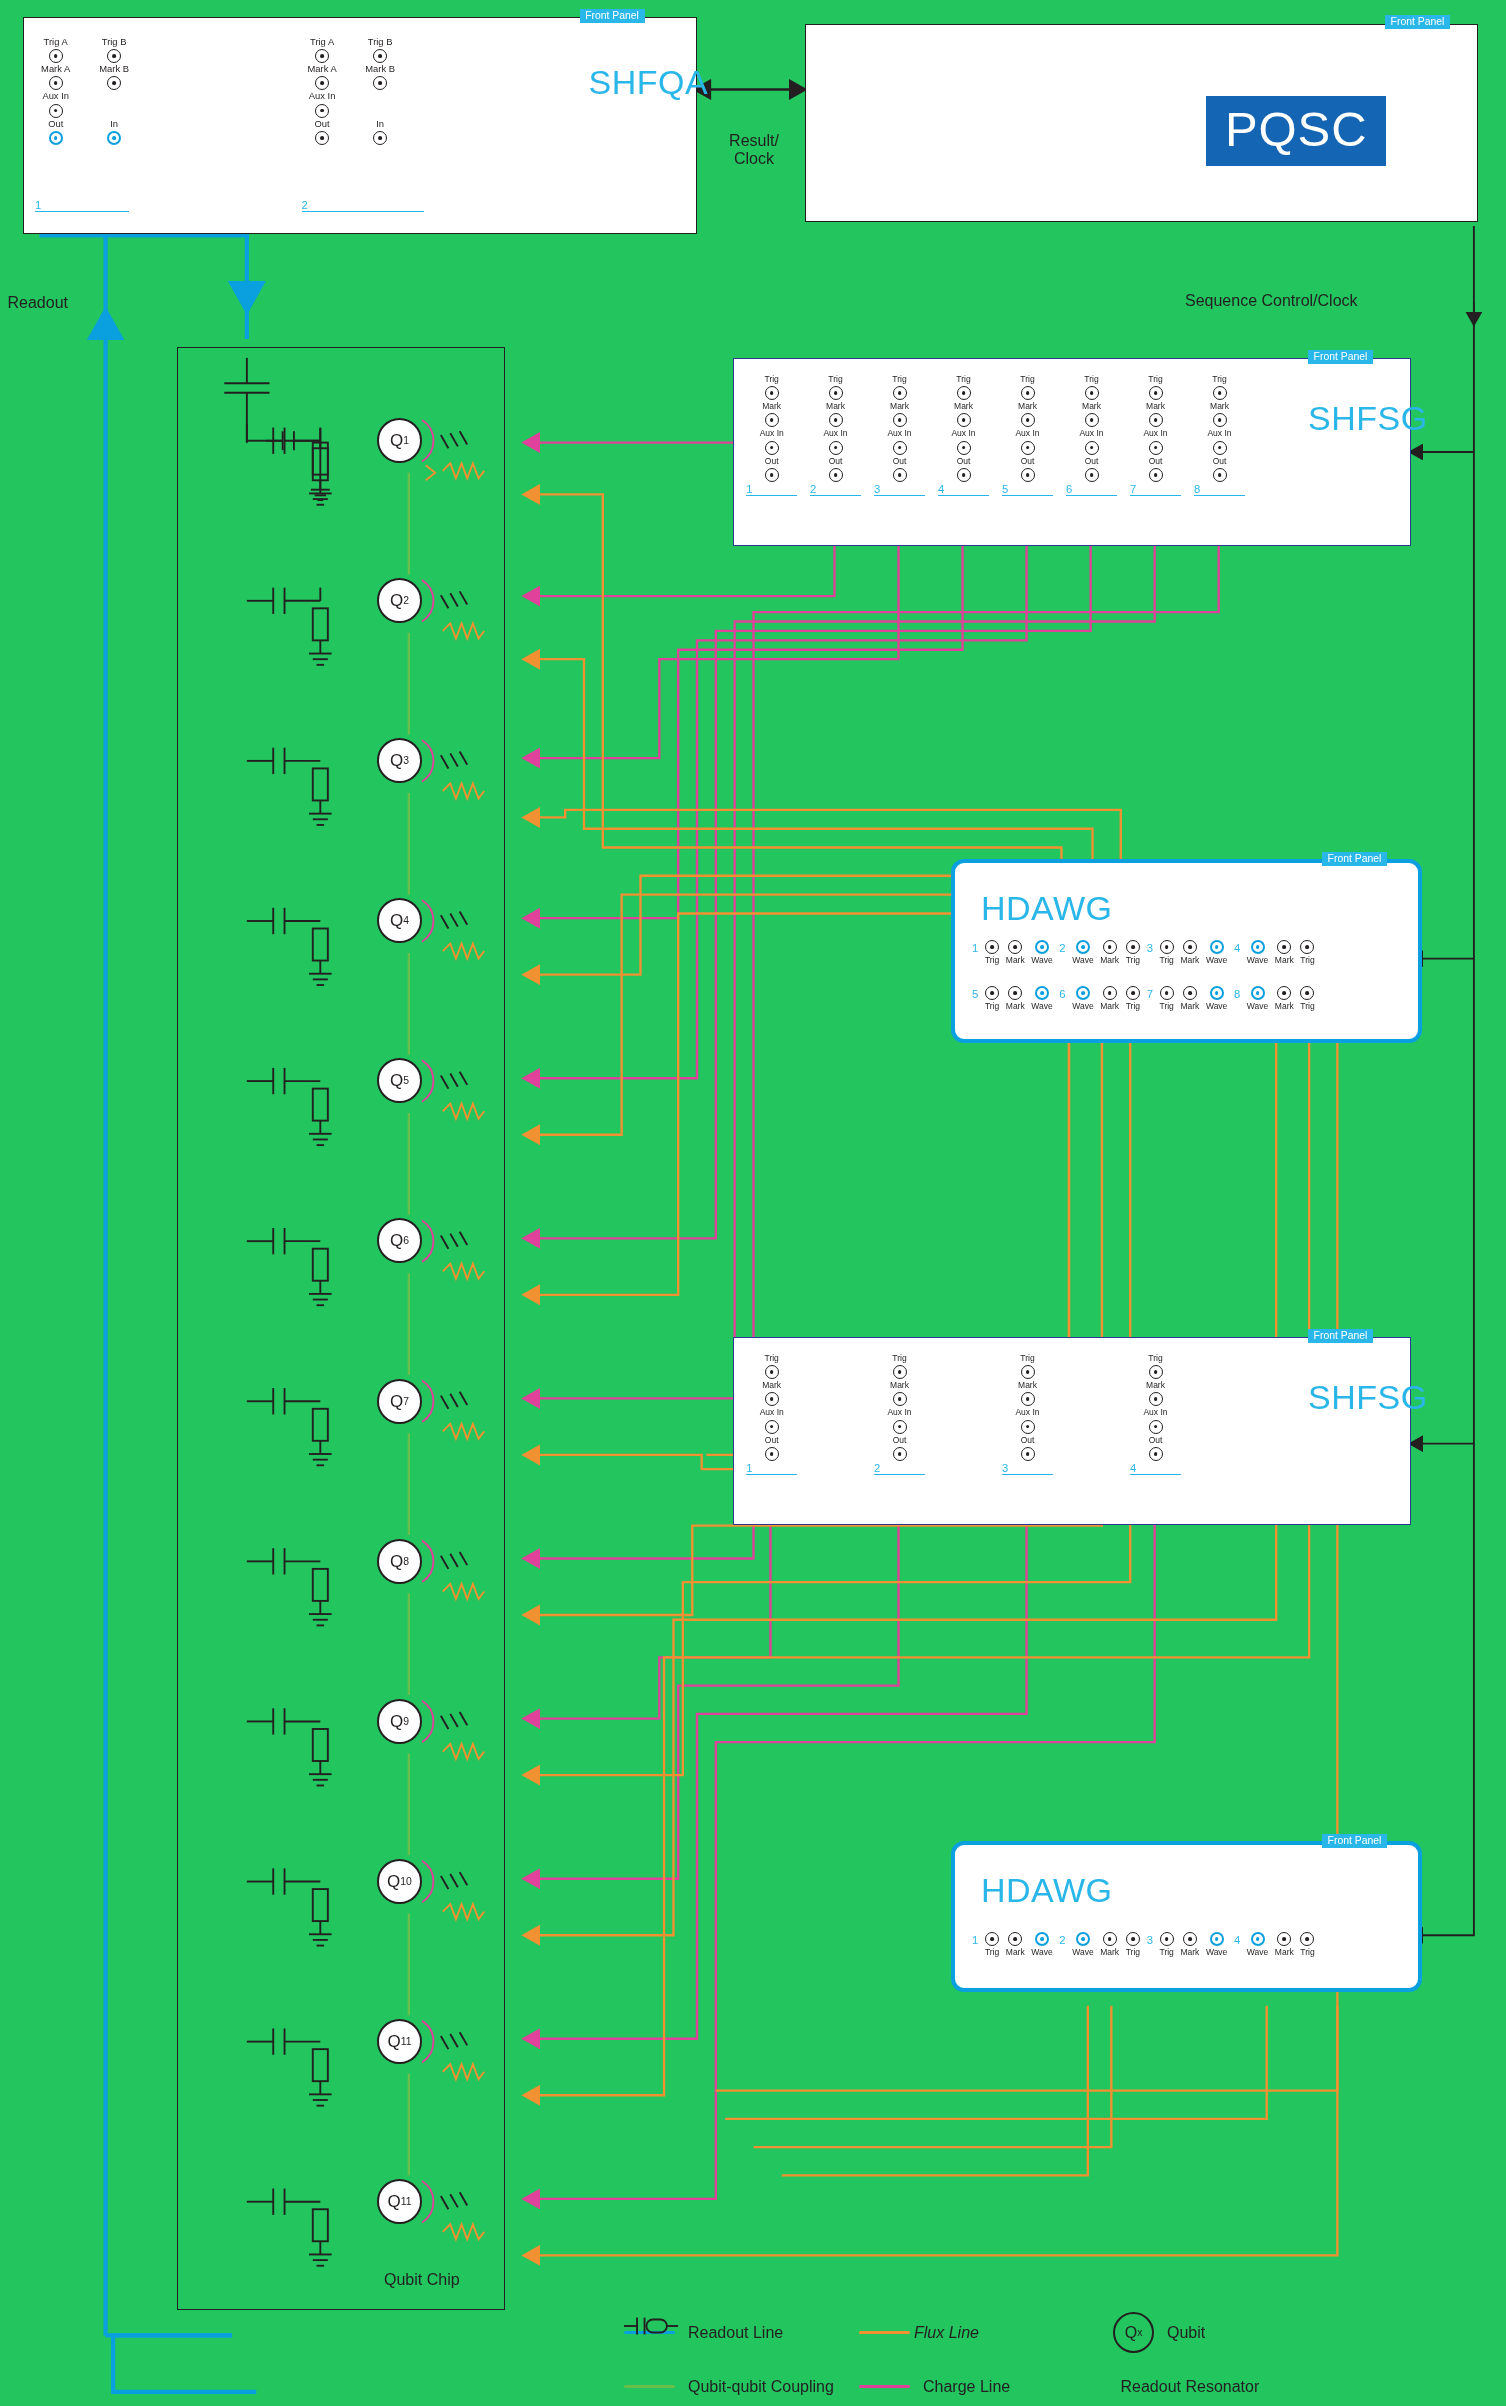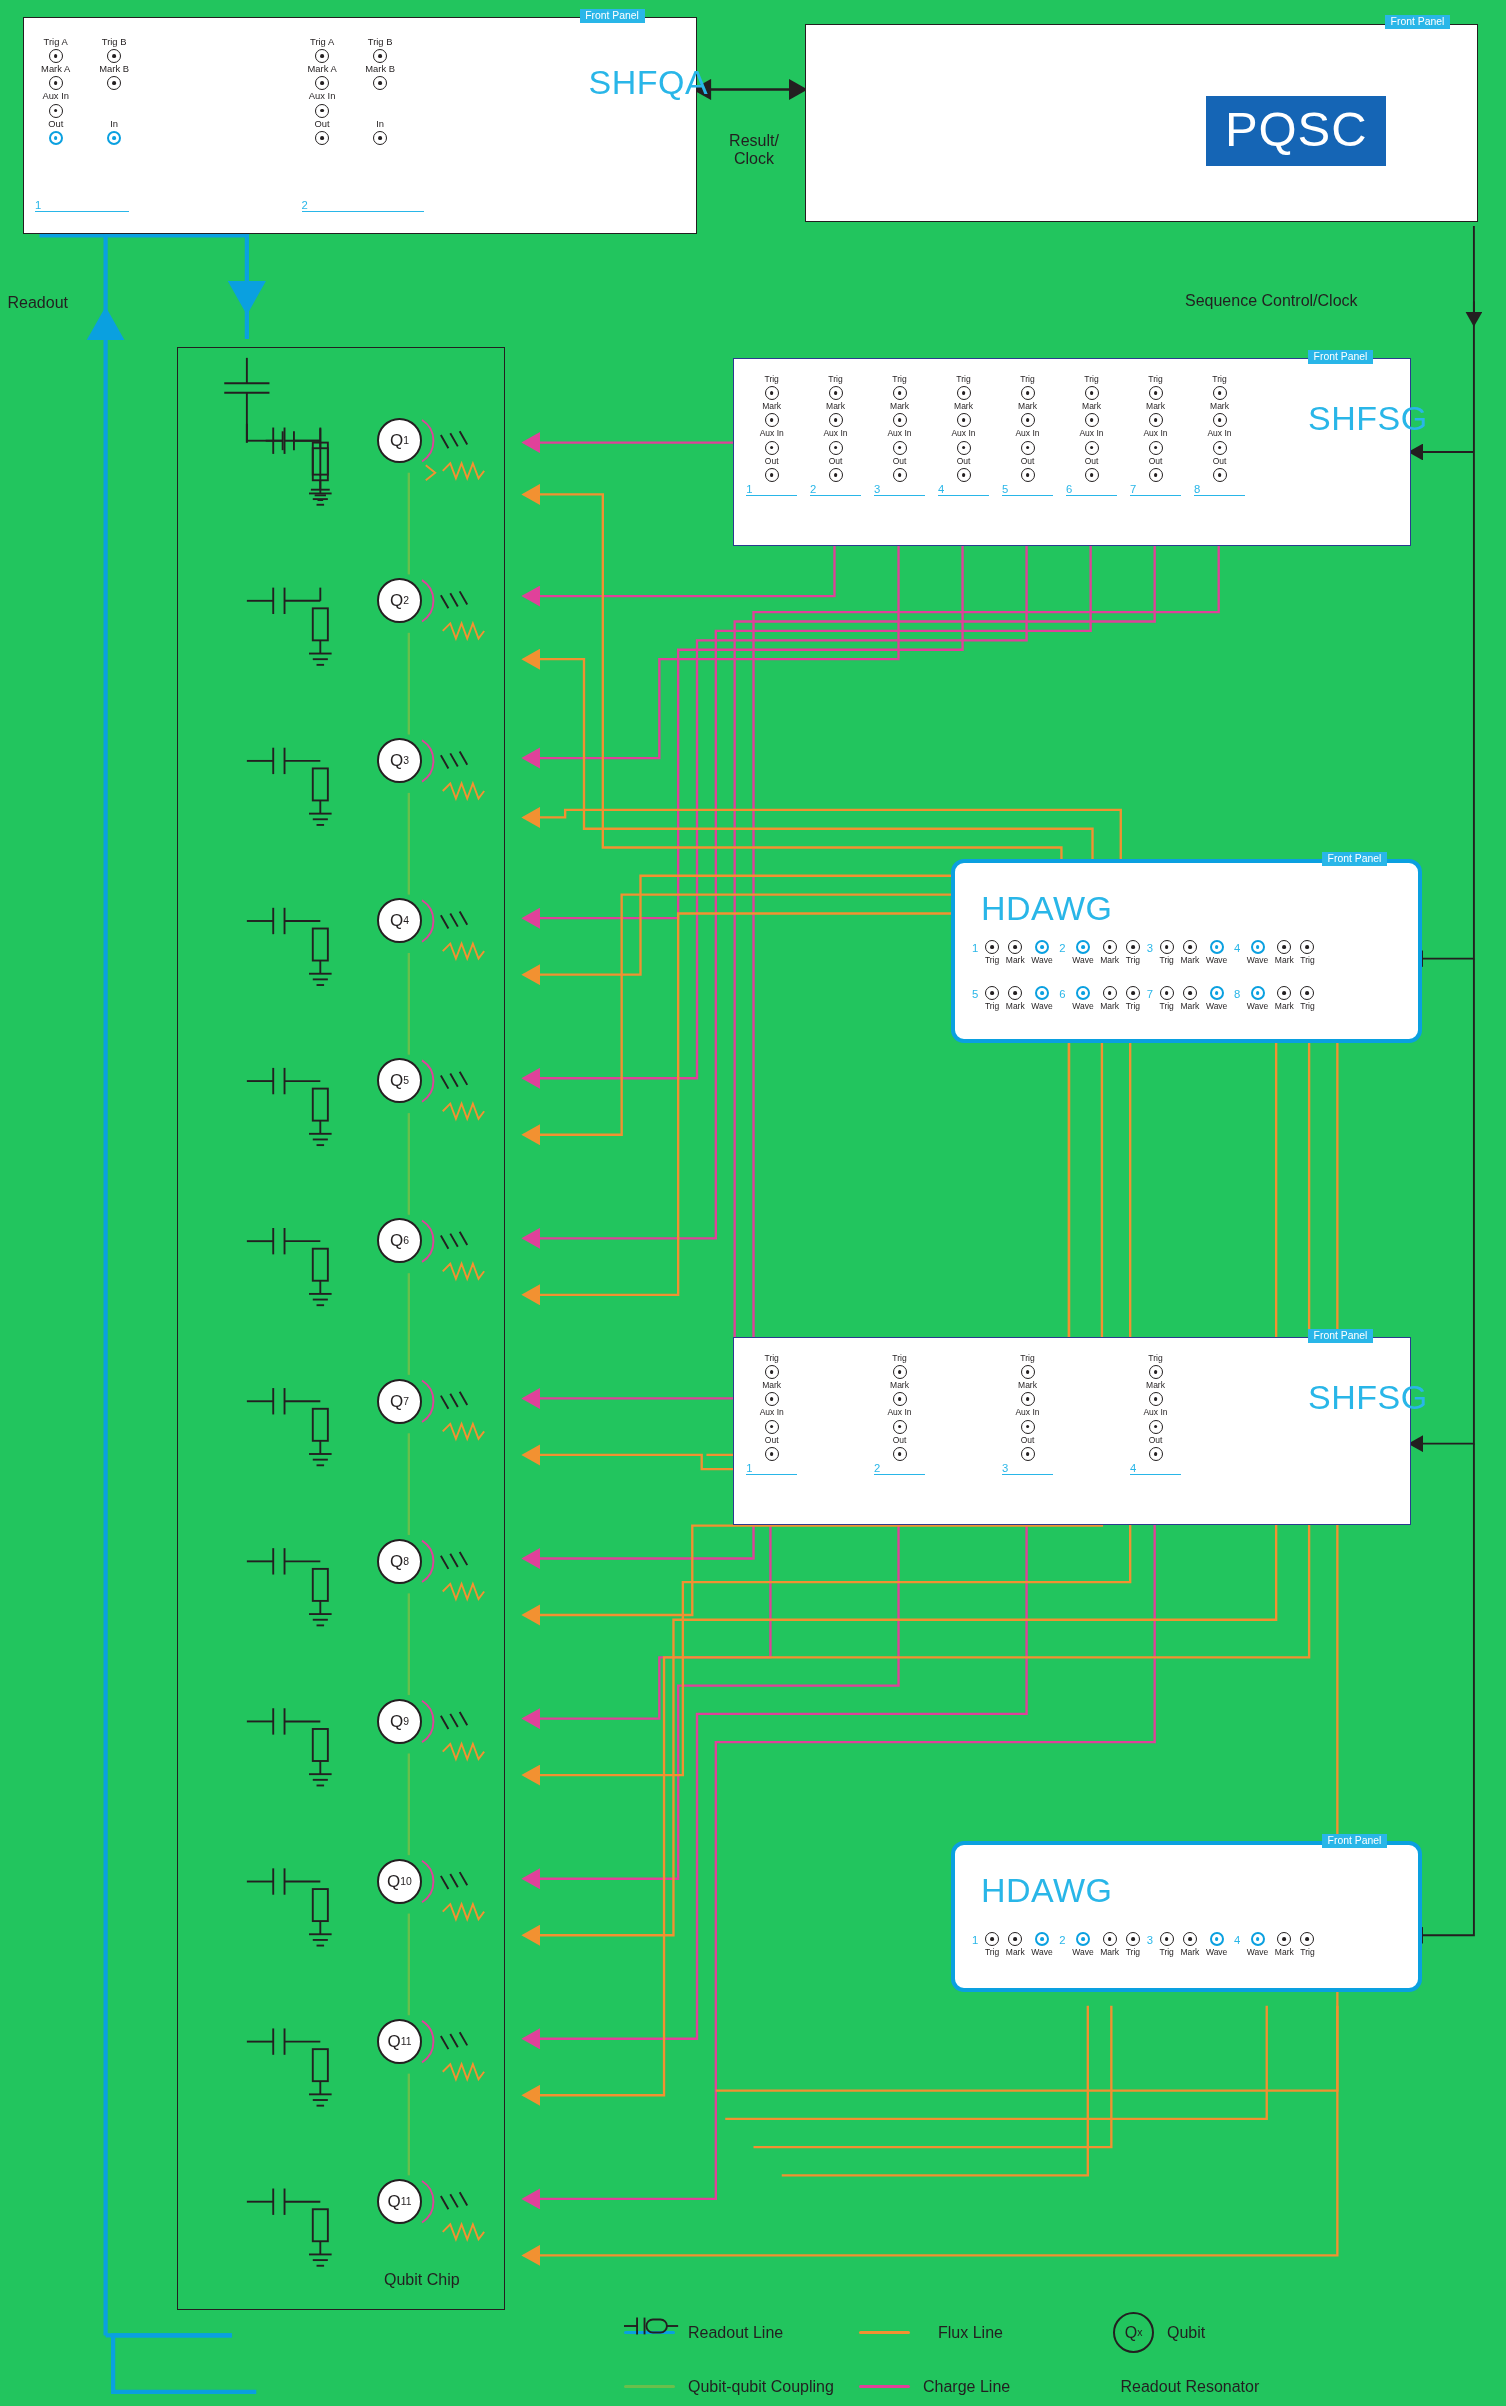--- a/index.html
+++ b/index.html
@@ -846,21 +846,21 @@
 
   <div class="abs" style="left:624px; top:2312px; width:847px;">
 
     <div style="display:flex; align-items:center; gap:0; margin-bottom:24.5px;">
       <div style="display:flex; align-items:center; width:235px;">
         <div class="legend-line" style="width:51px; background:#0aa0e0;"></div>
         <span class="legend-txt" style="margin-left:13px;">Readout Line</span>
       </div>
       <div style="display:flex; align-items:center; width:254px;">
         <div class="legend-line" style="width:51px; height:2.8px; background:#f29131;"></div>
-        <span class="legend-txt" style="margin-left:28px;">Flux Line</span>
+        <span class="legend-txt" style="margin-left:4px;font-style:italic;">Flux Line</span>
       </div>
       <div style="display:flex; align-items:center;">
         <div style="width:41px;height:41px;border:2.1px solid #231f20;border-radius:50%;display:flex;align-items:center;justify-content:center;font-size:16px;">
           <span>Q</span>
             <sub style="font-size:10.4px;">x</sub>
         </div>
         <span class="legend-txt" style="margin-left:13px;">Qubit</span>
       </div>
     </div>
 

